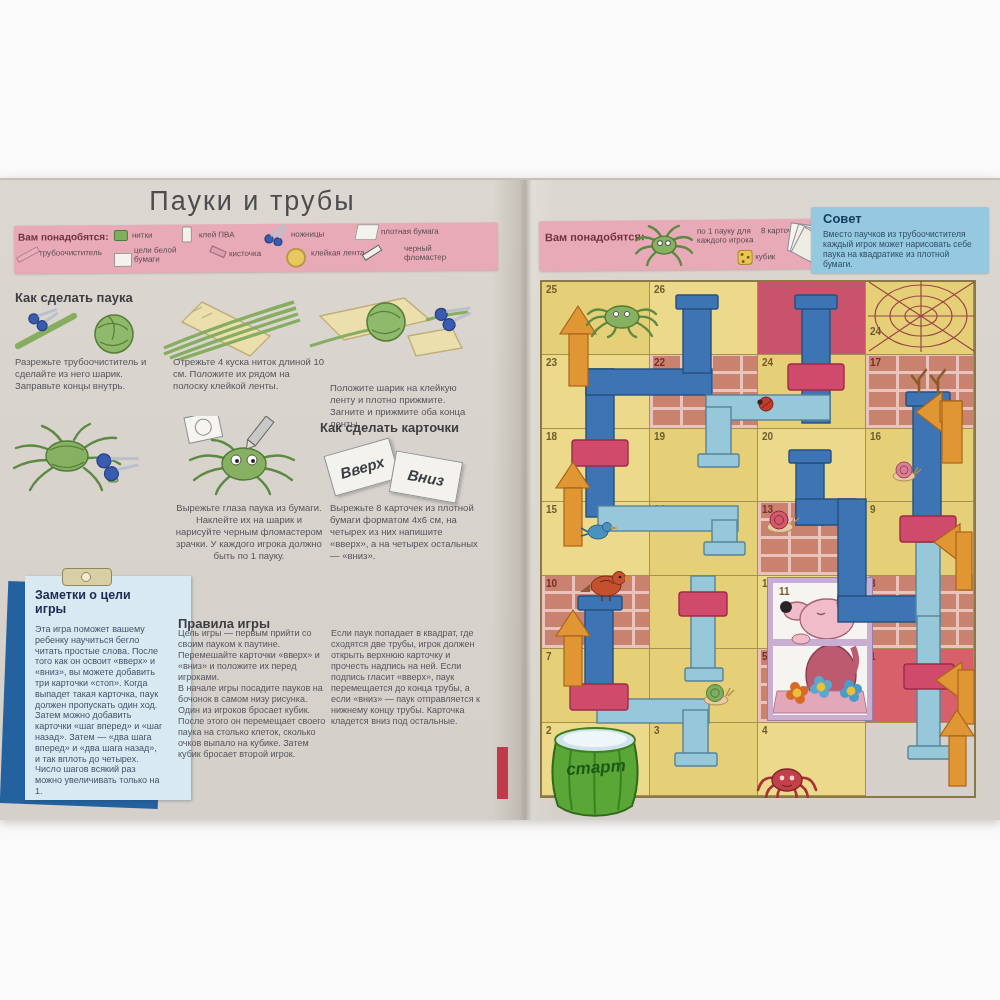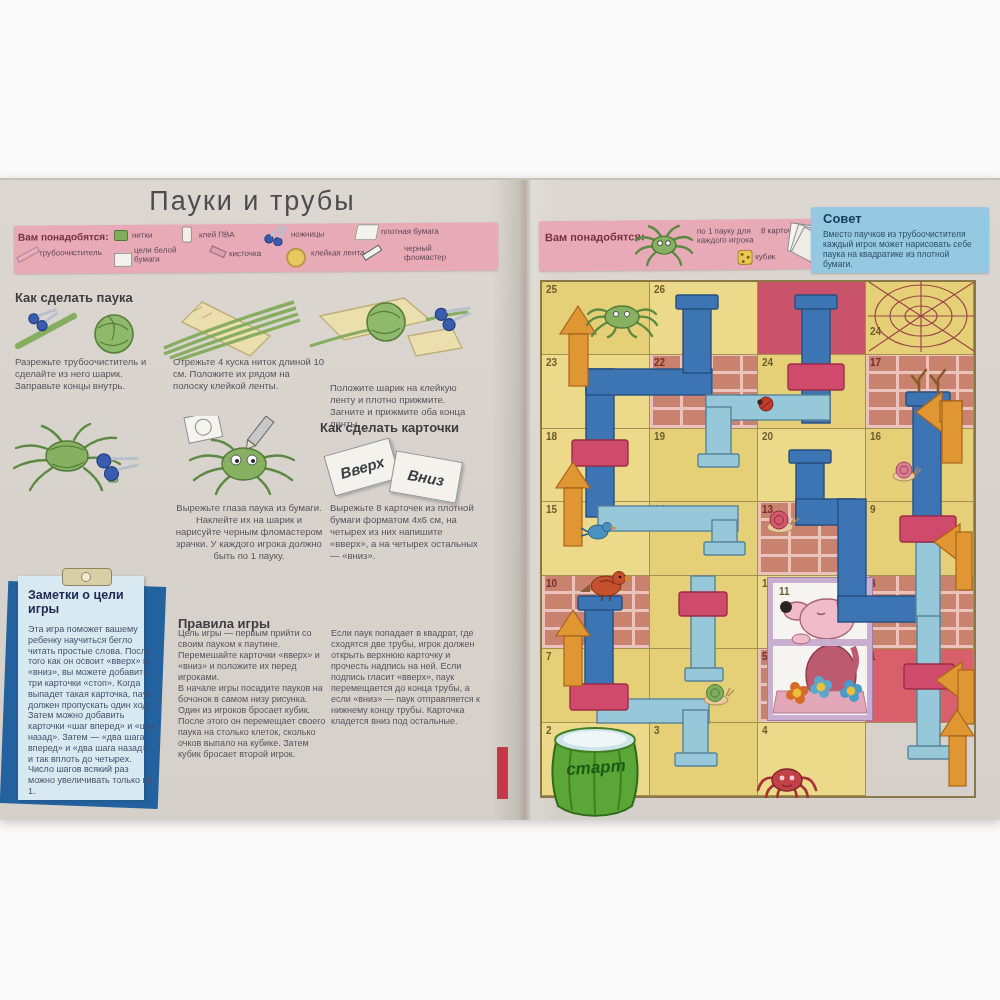--- a/index.html
+++ b/index.html
@@ -21,21 +21,21 @@
   .strip-r{left:34px;top:40px;width:272px;height:50px;transform:rotate(-.5deg);}
   .mat-label{font-weight:bold;font-size:10px;color:#73323f;}
   .mat-item{font-size:8px;color:#5a4a50;line-height:1.1;}
   .mini{display:inline-block;vertical-align:middle;}
   
   .h1{font-weight:bold;font-size:13px;color:#3e3e42;}
   .txt{font-size:9.5px;line-height:1.25;color:#54545c;}
   .txt-s{font-size:9px;line-height:1.22;color:#54545c;white-space:pre-line;}
   
   .note-shadow{left:4px;top:404px;width:158px;height:222px;background:#24619f;transform:rotate(2.2deg);}
-  .note-paper{left:18px;top:396px;width:126px;height:224px;background:#d9e9f2;box-shadow:1px 1px 3px rgba(30,60,90,.35);}
+  .note-paper{left:25px;top:396px;width:166px;height:224px;background:#d9e9f2;box-shadow:1px 1px 3px rgba(30,60,90,.35);}
   .note-clip{left:62px;top:388px;width:48px;height:16px;background:#d9cfa4;border:1.5px solid #8f8560;border-radius:4px;}
   .note-clip:after{content:"";position:absolute;left:18px;top:3px;width:8px;height:8px;border-radius:50%;background:#f2ead0;border:1px solid #8f8560;}
   .note-h{font-weight:bold;font-size:12.5px;line-height:1.15;color:#1e2a52;}
   .note-b{font-size:9px;line-height:1.2;color:#45506a;}
   
   .tip{left:306px;top:27px;width:178px;height:66px;background:#95c9e2;border-radius:2px;box-shadow:0 1px 2px rgba(40,80,110,.3);}
   .tip-h{font-weight:bold;font-size:13px;color:#123c5c;}
   .tip-b{font-size:8.5px;line-height:1.18;color:#2e4d63;}
   
   .card{position:absolute;width:66px;height:40px;background:#f4f2ec;border:1px solid #8a8f94;box-shadow:2px 2px 3px rgba(80,80,90,.35);display:flex;align-items:center;justify-content:center;}

